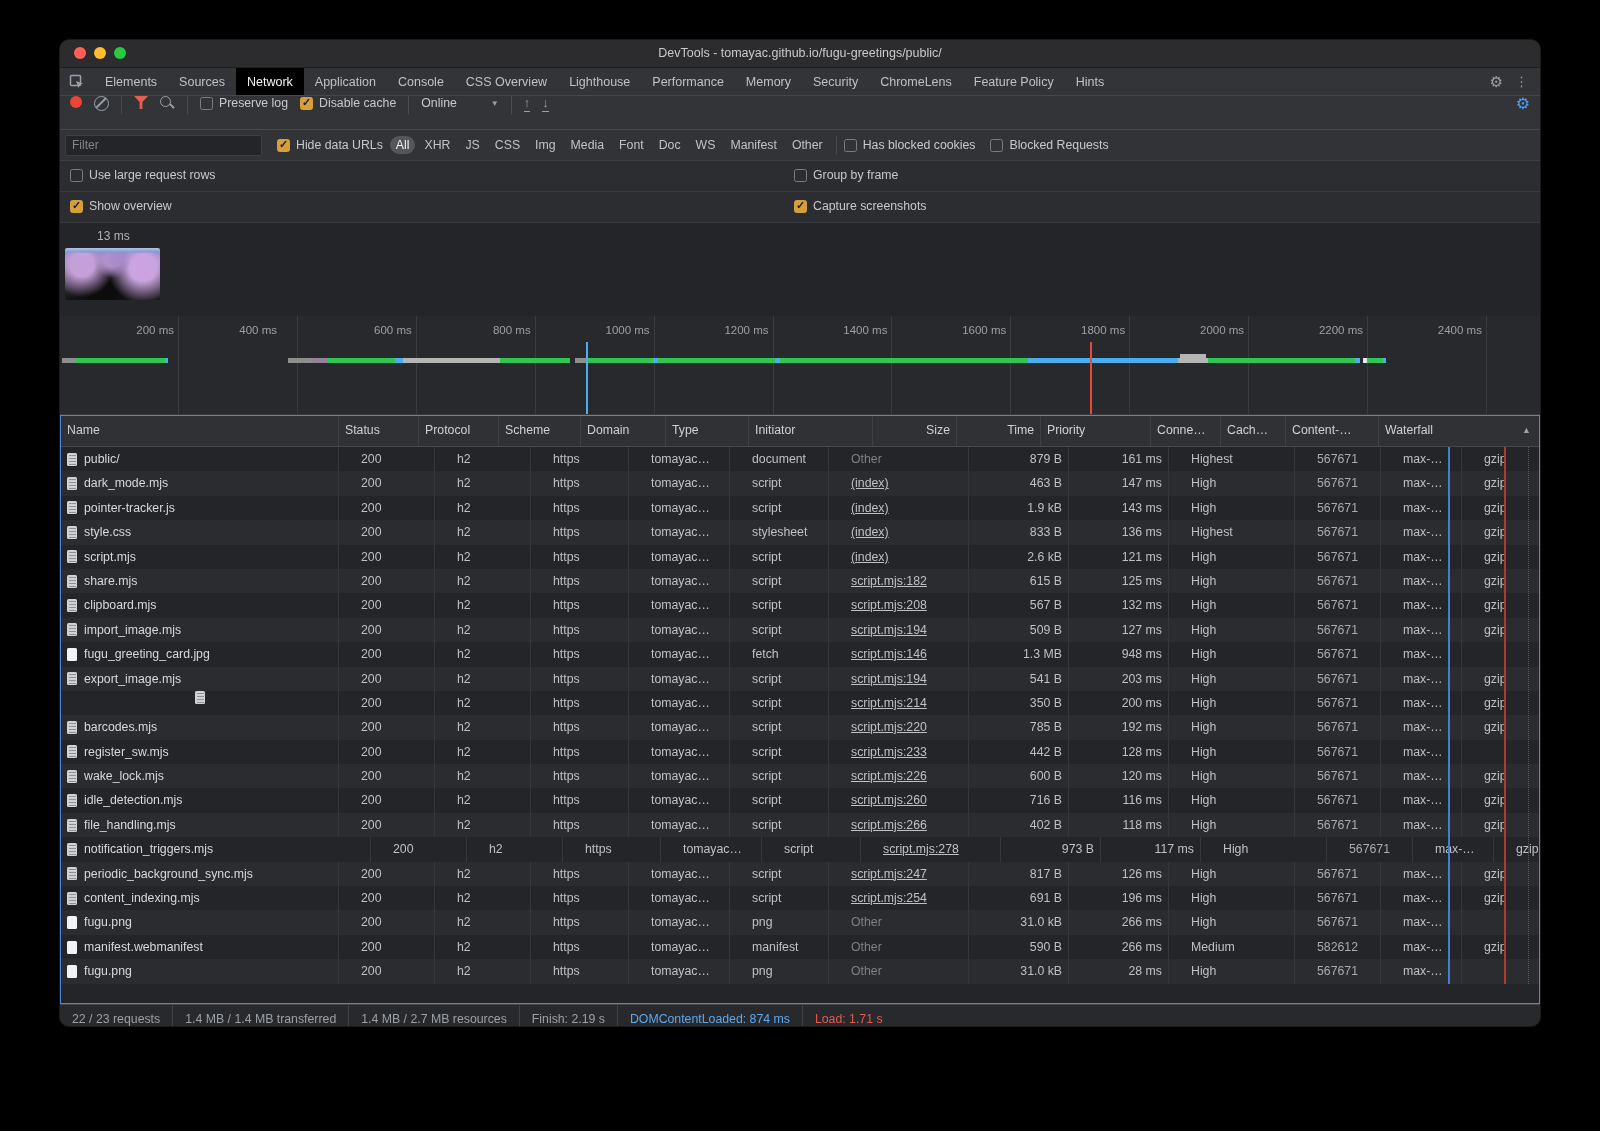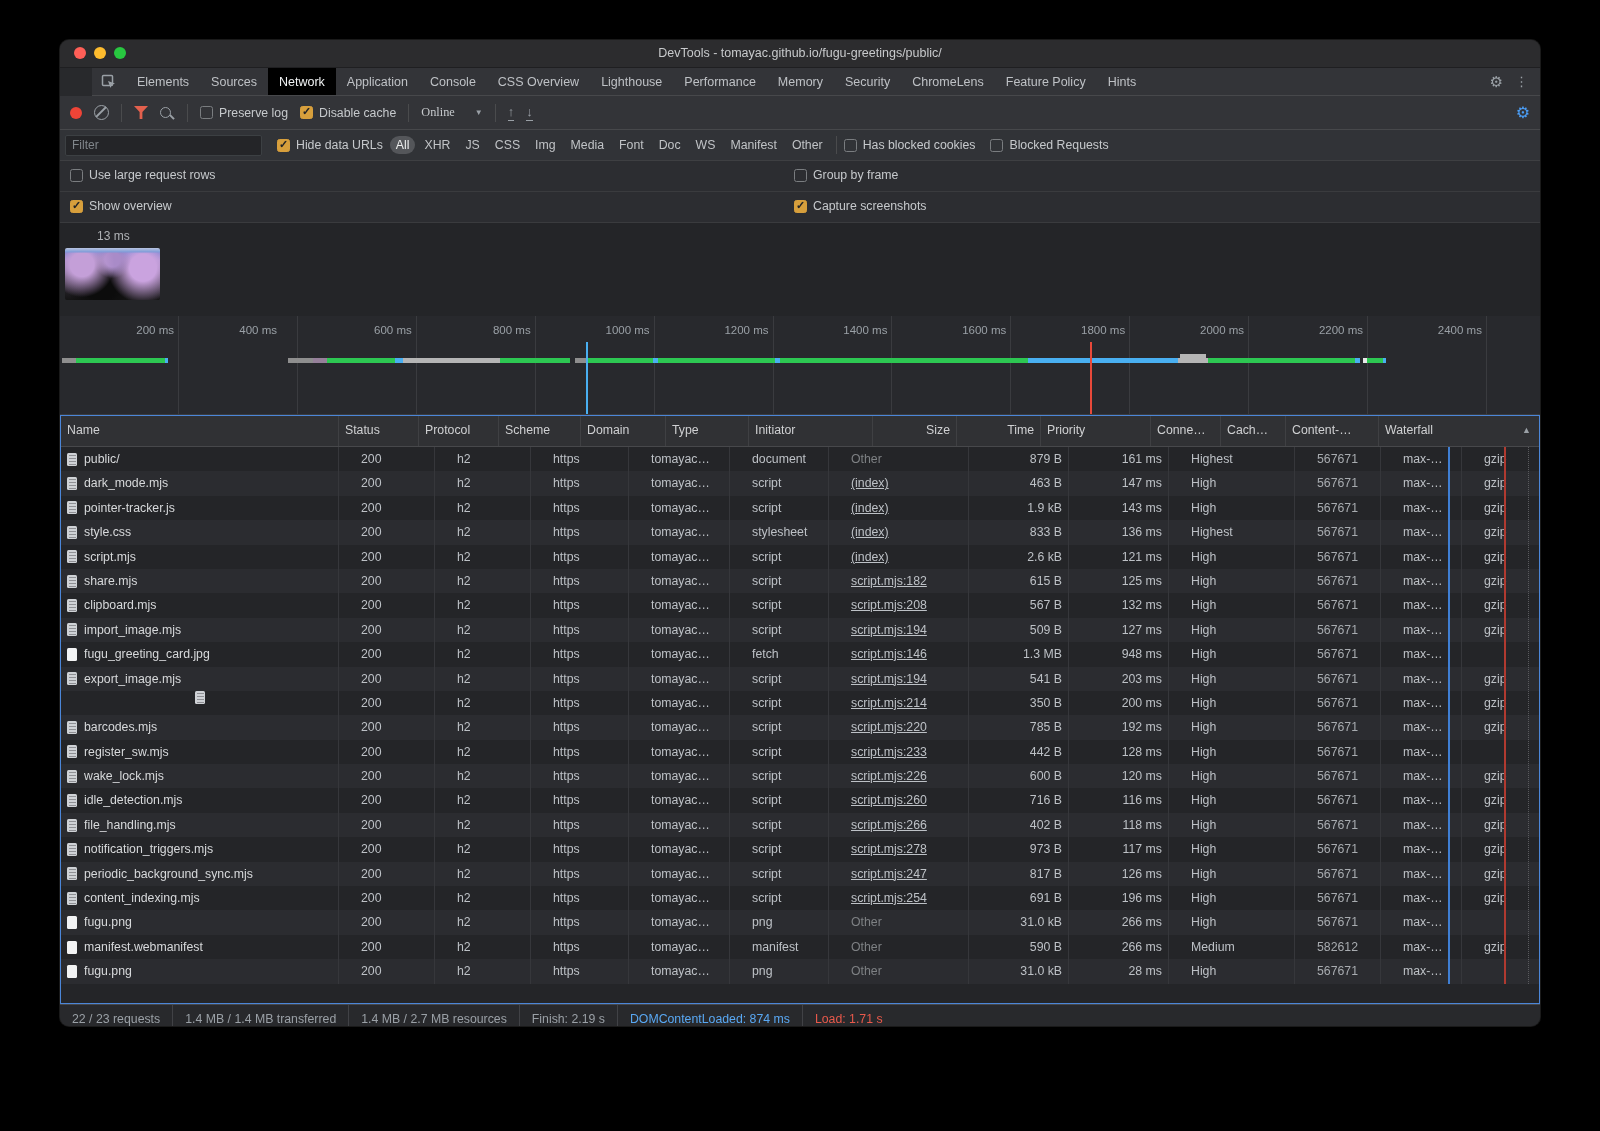--- a/index.html
+++ b/index.html
@@ -6,42 +6,42 @@
   .stage{position:relative;width:1600px;height:1131px;background:#000;font-family:"Liberation Sans",sans-serif;overflow:hidden;}
   .window{position:absolute;left:60px;top:40px;width:1480px;height:986px;background:#28292c;border-radius:9px;overflow:hidden;box-shadow:0 0 0 1px #1a1a1a;}
   
   .titlebar{position:relative;height:27px;background:#2c2c2e;border-bottom:1px solid #1f1f21;}
   .tl{position:absolute;top:7px;width:12px;height:12px;border-radius:50%;}
   .tl.r{left:14px;background:#ff5f57;}
   .tl.y{left:34px;background:#febc2e;}
   .tl.g{left:54px;background:#28c840;}
   .title-text{display:block;text-align:center;line-height:27px;color:#c8cacc;font-size:12.5px;}
   
-  .tabbar{display:flex;align-items:stretch;height:27px;background:#333438;border-bottom:1px solid #47484b;margin-left:32px;}
+  .tabbar{display:flex;align-items:stretch;height:27px;background:#333438;border-bottom:1px solid #47484b;}
   .inspect-box{width:34px;display:flex;align-items:center;justify-content:center;}
   .tab{display:flex;align-items:center;padding:0 11px;color:#bec1c5;font-size:12.5px;cursor:default;}
   .tab.sel{background:#000;color:#f1f3f4;}
   .tabbar-right{margin-left:auto;display:flex;align-items:center;gap:12px;padding-right:12px;color:#9aa0a6;}
   .gear-glyph{font-size:15px;line-height:1;}
   .kebab{font-size:13px;letter-spacing:0;}
   
-  .toolbar{position:relative;display:flex;align-items:center;height:33px;background:#333438;border-bottom:1px solid #47484b;padding:0 10px;gap:12px;}
+  .toolbar{position:relative;display:flex;align-items:flex-start;height:33px;background:#333438;border-bottom:1px solid #47484b;padding:0 10px;gap:12px;}
   .sep{width:1px;height:18px;background:#4a4b4d;}
   .rec{width:12px;height:12px;border-radius:50%;background:#ee4437;}
   .clear-ic{position:relative;width:13px;height:13px;border:1.6px solid #9aa0a6;border-radius:50%;}
   .clear-ic::after{content:"";position:absolute;left:-1px;top:5px;width:14px;height:1.6px;background:#9aa0a6;transform:rotate(-45deg);}
   .funnel{width:14px;height:13px;background:#e3604d;clip-path:polygon(0 0,100% 0,60% 46%,60% 100%,40% 100%,40% 46%);}
   .mag{position:relative;width:9px;height:9px;border:1.6px solid #9aa0a6;border-radius:50%;margin-right:4px;}
   .mag::after{content:"";position:absolute;left:8px;top:8px;width:6px;height:1.8px;background:#9aa0a6;transform:rotate(45deg);}
   .cb{position:relative;display:inline-block;width:13px;height:13px;border:1.5px solid #7a7d80;border-radius:2.5px;box-sizing:border-box;vertical-align:-2px;flex:none;}
   .cb.on{background:#d79f3c;border-color:#d79f3c;}
   .cb.on::after{content:"\2713";position:absolute;left:1px;top:-2px;color:#232427;font-size:11px;font-weight:bold;}
   .tlabel{color:#c6c9cc;font-size:12.3px;white-space:nowrap;}
   .cbrow{display:flex;align-items:center;gap:6px;}
-  .dd{display:flex;align-items:center;gap:20px;color:#c6c9cc;font-size:12.3px;font-family:Liberation Serif, serif;}
+  .dd{display:flex;align-items:center;gap:34px;color:#c6c9cc;font-size:12.3px;}
   .dd .caret{font-size:8px;color:#9aa0a6;}
   .arrow-ic{position:relative;color:#9aa0a6;font-size:13px;line-height:1;padding-bottom:2px;border-bottom:1.6px solid #9aa0a6;}
   .toolbar .right-gear{margin-left:auto;color:#4b9df5;font-size:16px;}
   
   .filterrow{display:flex;align-items:center;height:30px;background:#313337;border-bottom:1px solid #3e3f42;padding:0 5px;gap:7px;}
   .filter-input{width:183px;height:19px;background:#242528;border:1px solid #3c4043;color:#bdc1c6;font-size:12px;padding:0 6px;outline:none;border-radius:2px;font-family:"Liberation Sans",sans-serif;}
   .filter-input::placeholder{color:#80868b;}
   .pill{color:#c0c3c6;font-size:12.3px;padding:2px 6px;border-radius:9px;white-space:nowrap;}
   .pill.sel{background:#54565a;color:#eceded;}
   
@@ -649,21 +649,21 @@
             <div class="gc" style="width: 110px;">High</div>
             <div class="gc" style="width: 70px; color: rgb(168, 172, 176);">567671</div>
             <div class="gc" style="width: 65px;">max-…</div>
             <div class="gc" style="width: 93px;">gzip</div>
             <div class="gc wfcell" style="width: 160px;">
               <div class="wfbar wf-w" style="left: 66px; width: 39px;"></div>
               <div class="wfbar wf-g" style="left: 105px; width: 8px;"></div>
             </div>
           </div>
           <div class="grow">
-            <div class="gc c-name" style="width: 278px;">
+            <div class="gc c-name" style="width: 310px;">
               <span class="ficon"></span>
               <span>notification_triggers.mjs</span>
             </div>
             <div class="gc" style="width: 80px;">200</div>
             <div class="gc" style="width: 80px;">h2</div>
             <div class="gc" style="width: 82px;">https</div>
             <div class="gc" style="width: 85px;">tomayac…</div>
             <div class="gc" style="width: 83px;">script</div>
             <div class="gc link" style="width: 124px;"><span>script.mjs:278</span></div>
             <div class="gc right" style="width: 84px;">973 B</div>

